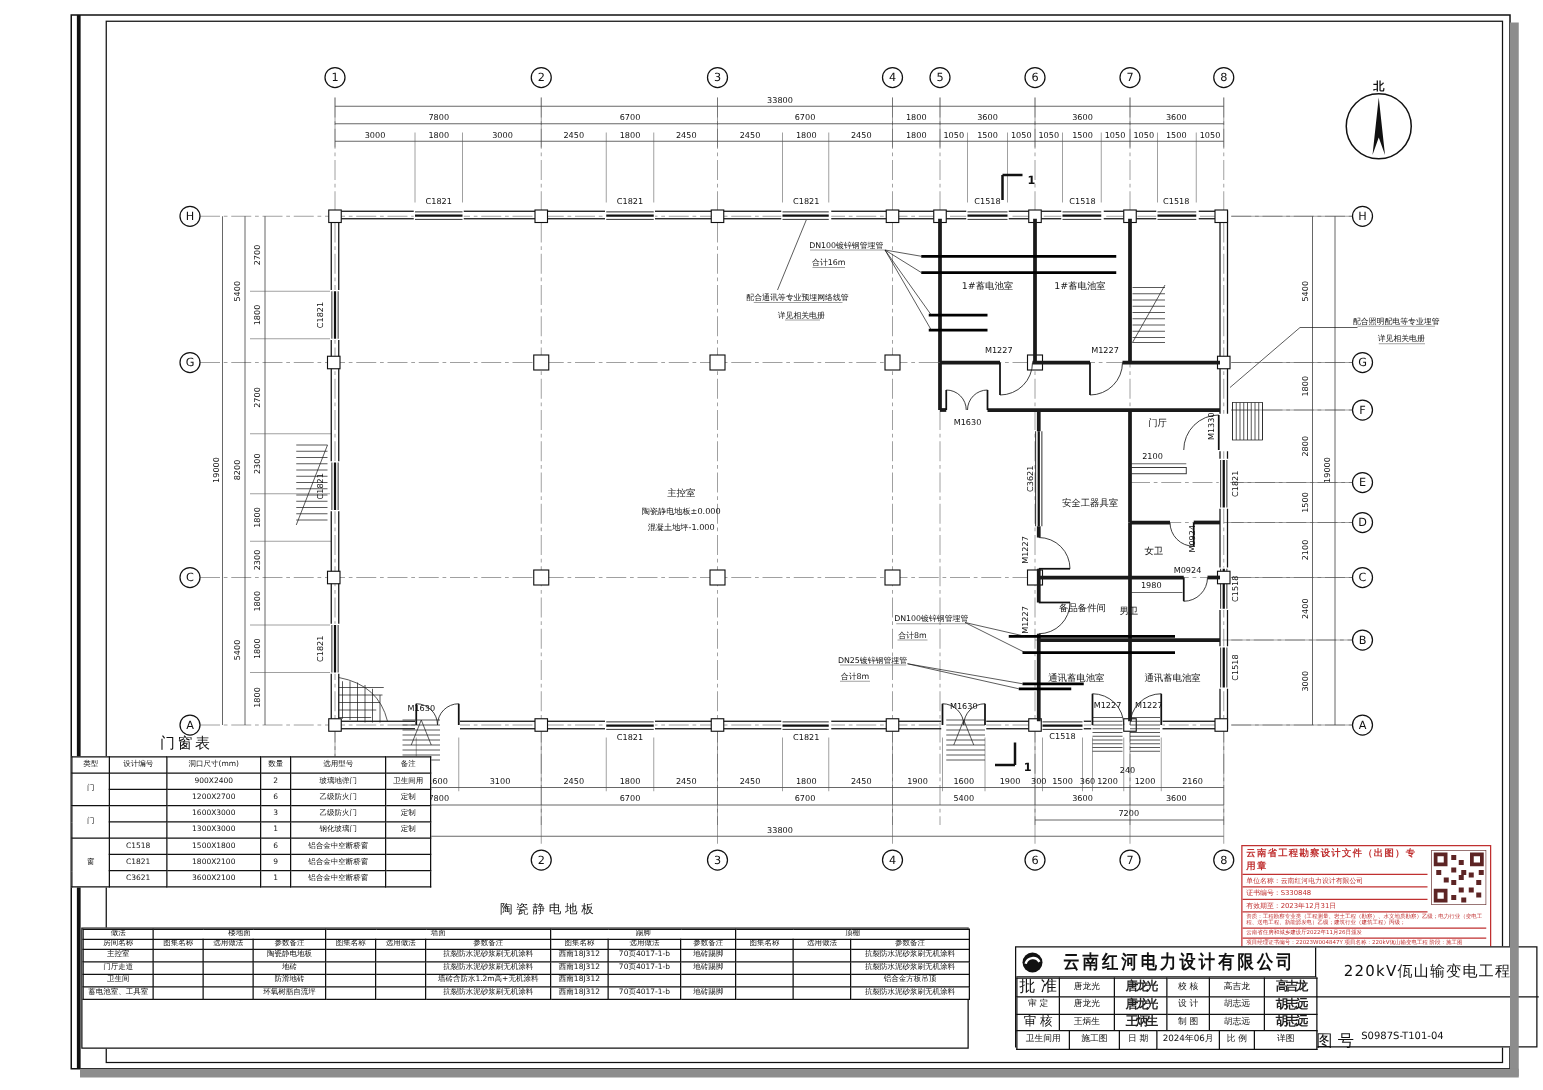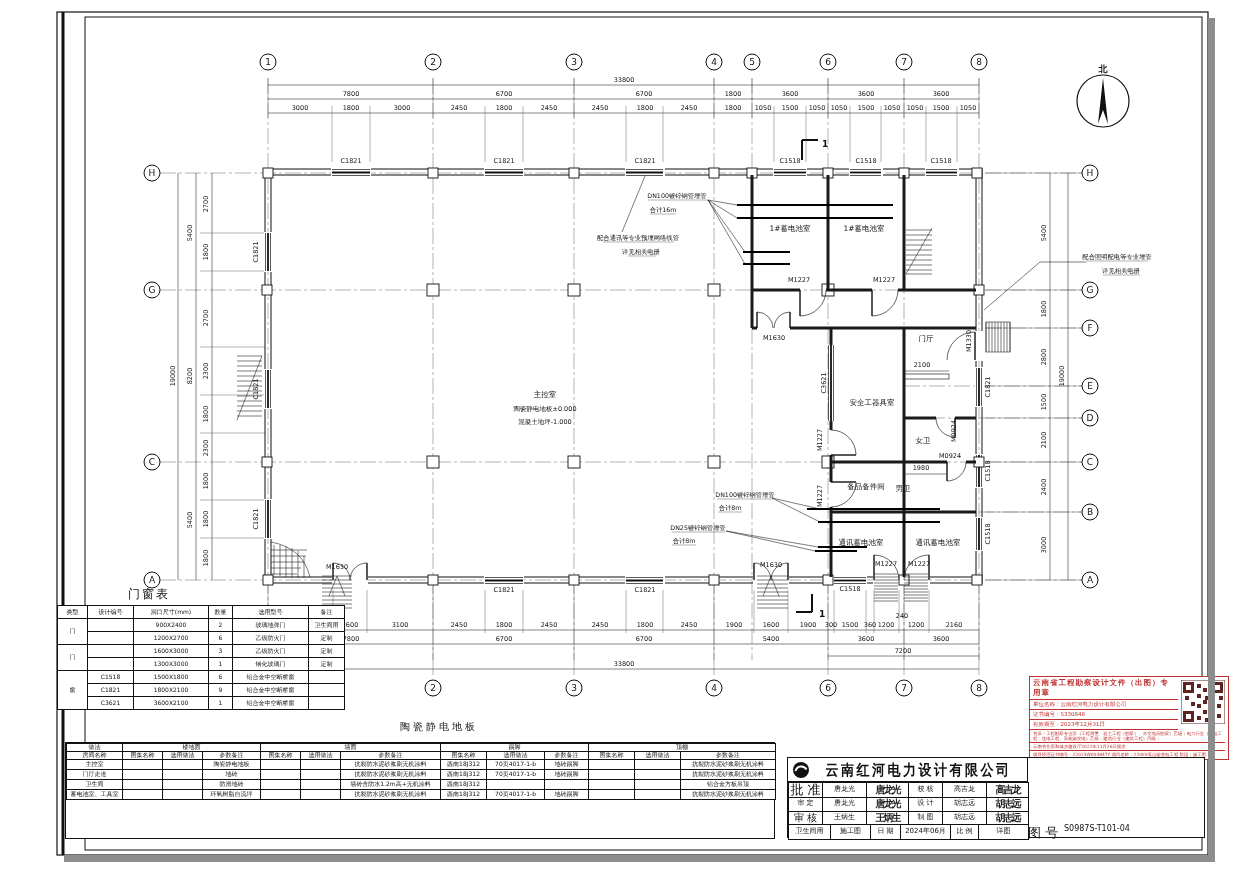--- a/index.html
+++ b/index.html
@@ -33,21 +33,21 @@
   .abs{position:absolute;box-sizing:border-box;}
   .tbl{border-collapse:collapse;table-layout:fixed;background:#fff;}
   .tbl td,.tbl th{border:.8px solid #111;padding:0;font-weight:normal;
       font-size:6px;line-height:1.05;text-align:center;vertical-align:middle;
       overflow:hidden;white-space:nowrap;}
   .dw-title{position:absolute;font-size:12px;letter-spacing:2px;}
   .fin-title{position:absolute;font-size:10px;letter-spacing:3px;}
   .sig{font-size:10px;font-weight:bold;transform:rotate(-6deg) skewX(-14deg);letter-spacing:-2px;opacity:.92;}
   .company{font-size:13px;font-weight:bold;letter-spacing:2.5px;transform:scaleY(1.15);}
   
-  .stamp{position:absolute;border:1.4px solid #c03030;background:#fff;color:#c03030;margin-left:36px;}
+  .stamp{position:absolute;border:1.4px solid #c03030;background:#fff;color:#c03030;}
   .stamp .row{border-bottom:.7px solid #c03030;padding:1px 3px;box-sizing:border-box;}
   .stamp .t{font-size:7.5px;font-weight:bold;letter-spacing:1px;}
   .s1{font-size:5.5px;}
   .s2{font-size:4.4px;line-height:1.15;white-space:normal;}
   .shadow-r{position:absolute;background:#8d8d8d;}
   .shadow-b{position:absolute;background:#8d8d8d;}
 </style>
 </head>
 <body>
 
@@ -809,21 +809,21 @@
           <rect x="16" y="36" width="4" height="4"></rect>
       <rect x="24" y="38" width="4" height="4"></rect>
           <rect x="36" y="34" width="4" height="4"></rect>
           <rect x="38" y="16" width="4" height="4"></rect>
           <rect x="22" y="20" width="4" height="4"></rect>
     </g>
   </svg>
 </div>
 
 
-<div class="abs" style="left:787px;top:757px;width:418px;height:81px;border:1.2px solid #111;background:#fff;">
+<div class="abs" style="left:812px;top:757px;width:418px;height:81px;border:1.2px solid #111;background:#fff;">
 
   <div class="abs" style="left:0;top:0;width:240px;height:24px;border-right:.8px solid #111;border-bottom:.8px solid #111;display:flex;align-items:center;">
     <svg width="18" height="18" viewBox="0 0 18 18" style="margin-left:4px;flex:none;">
       <circle cx="9" cy="9" r="8" fill="#111"></circle>
       <path d="M3.5,10 C5,4.5 12,4 14.5,8.5" stroke="#fff" stroke-width="2" fill="none"></path>
     </svg>
     <div class="company" style="flex:1;text-align:center;">云南红河电力设计有限公司</div>
   </div>
 
   <div class="abs" style="left:0;top:24px;width:240px;height:42px;">
@@ -881,20 +881,23 @@
         <td style="font-size:7px">施工图</td>
         <td style="font-size:7px">日 期</td>
         <td style="font-size:7px">2024年06月</td>
         <td style="font-size:7px">比 例</td>
         <td style="font-size:7px">详图</td>
       </tr>
     </tbody>
         </table>
   </div>
 
+  <div class="abs" style="left:240px;top:0;width:178px;height:40px;border-bottom:.8px solid #111;display:flex;align-items:center;justify-content:center;">
+    <div style="font-size:12px;letter-spacing:1px;">220kV佤山输变电工程</div>
+  </div>
   <div class="abs" style="left:240px;top:66px;width:178px;height:15px;display:flex;">
     <div class="cell" style="width:36px;height:15px;font-size:13px;">图 号</div>
     <div class="cell" style="width:142px;height:15px;font-size:8px;">S0987S-T101-04</div>
   </div>
 </div>
 
 
 <div class="shadow-r" style="left:1208px;top:18px;width:7px;height:843px;"></div>
 <div class="shadow-b" style="left:64px;top:855px;width:1151px;height:7px;"></div>
 

